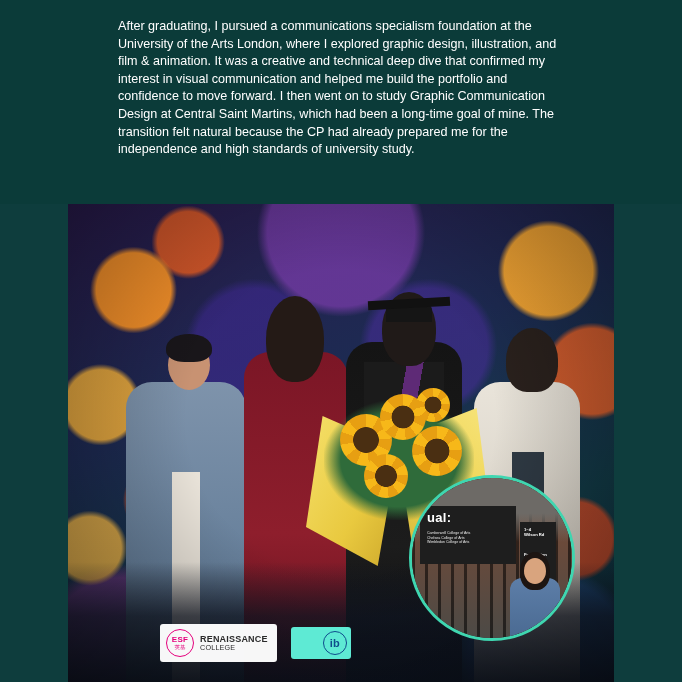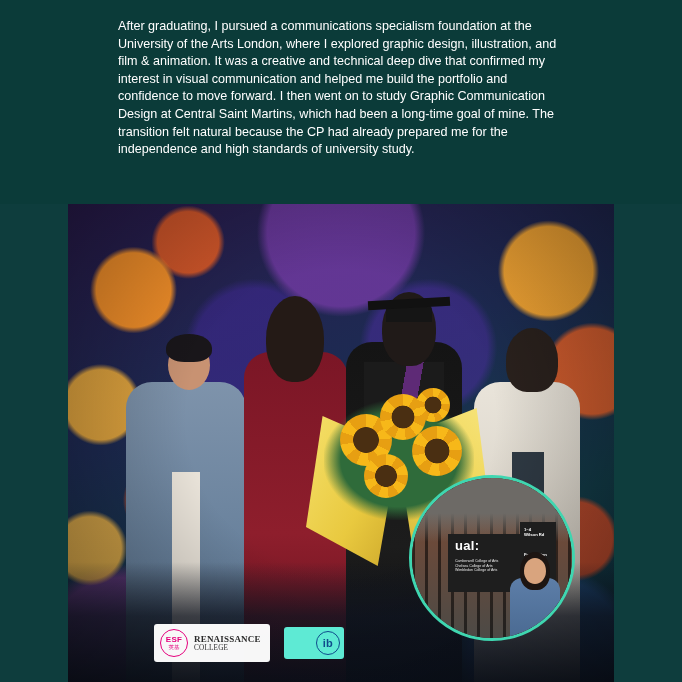--- a/index.html
+++ b/index.html
@@ -183,28 +183,27 @@
     position: absolute;
     inset: 0;
     background:
       linear-gradient(180deg,#6d6a66 0 22%, rgba(109,106,102,0) 40%),
       repeating-linear-gradient(90deg, rgba(0,0,0,0.55) 0 3px, rgba(0,0,0,0) 3px 13px),
       linear-gradient(180deg, #8a5f48 0%, #6b4a3a 40%, #4c4a46 100%);
   }
   .sign {
     position: absolute;
     left: 8px;
-    top: 56px;
+    top: 28px;
     width: 96px;
     height: 58px;
     background: #1e1e1e;
     color: #ffffff;
     padding: 5px 7px;
     box-sizing: border-box;
-    margin-left: 28px;
   }
   .sign .ual { font-size: 13px; font-weight: bold; line-height: 13px; letter-spacing: 0.3px; }
   .sign .lines { margin-top: 7px; }
   .sign .lines div { font-size: 3.6px; line-height: 4.6px; color: #e9e9e9; }
   .sign-right {
     position: absolute;
     left: 108px;
     top: 44px;
     width: 36px;
     height: 58px;
@@ -240,21 +239,21 @@
   .ip-hair {
     position: absolute;
     left: 12px; bottom: 48px;
     width: 30px; height: 38px;
     border-radius: 50% 50% 42% 42%;
     background: #1d1512;
   }
   
   .logos {
     position: absolute;
-    left: 86px;
+    left: 92px;
     bottom: 20px;
     display: flex;
     align-items: center;
     gap: 14px;
   }
   .esf-logo {
     display: flex;
     align-items: center;
     gap: 6px;
     background: rgba(255,255,255,0.97);
@@ -268,21 +267,21 @@
     border: 1.6px solid #e5007d;
     color: #e5007d;
     display: flex;
     flex-direction: column;
     align-items: center;
     justify-content: center;
     line-height: 1;
   }
   .esf-mark .l1 { font-size: 8px; font-weight: bold; letter-spacing: 0.3px; }
   .esf-mark .l2 { font-size: 5.5px; margin-top: 1px; }
-  .esf-text { line-height: 1.12; font-family: Liberation Serif, serif; }
+  .esf-text { line-height: 1.12; }
   .esf-text .t1 { font-size: 9px; font-weight: bold; color: #2a2a2a; letter-spacing: 0.2px; }
   .esf-text .t2 { font-size: 7.2px; color: #2a2a2a; letter-spacing: 0.2px; }
   .ib-logo {
     display: flex;
     align-items: center;
     background: #ffffff;
     border-radius: 3px;
     overflow: hidden;
   }
   .ib-mark {

